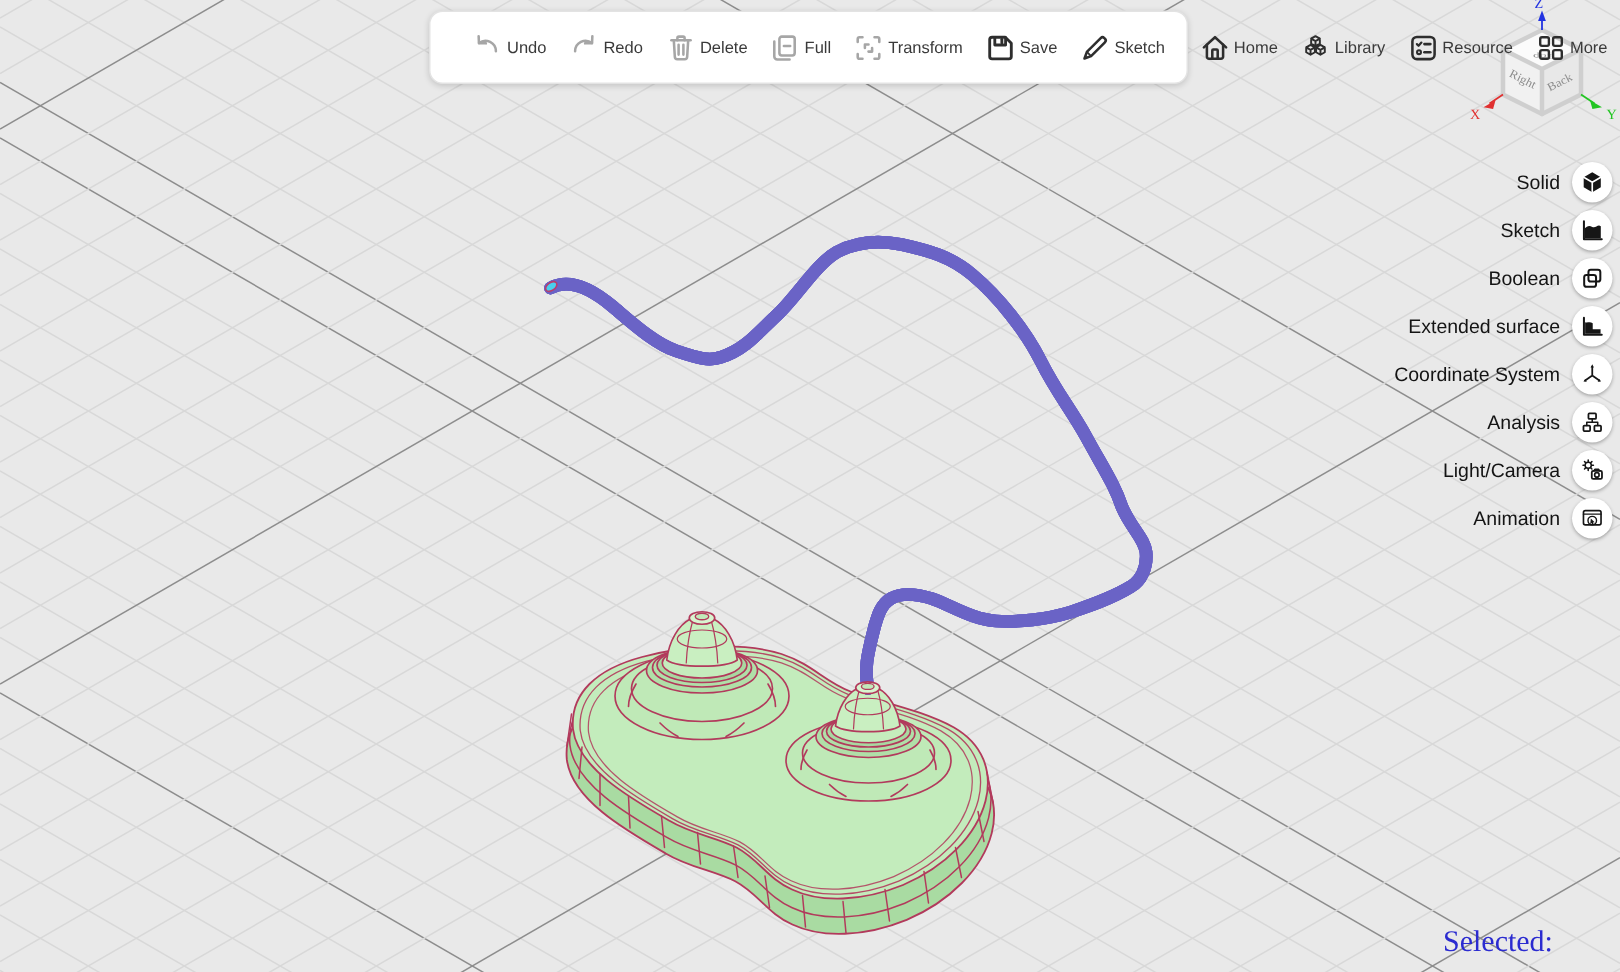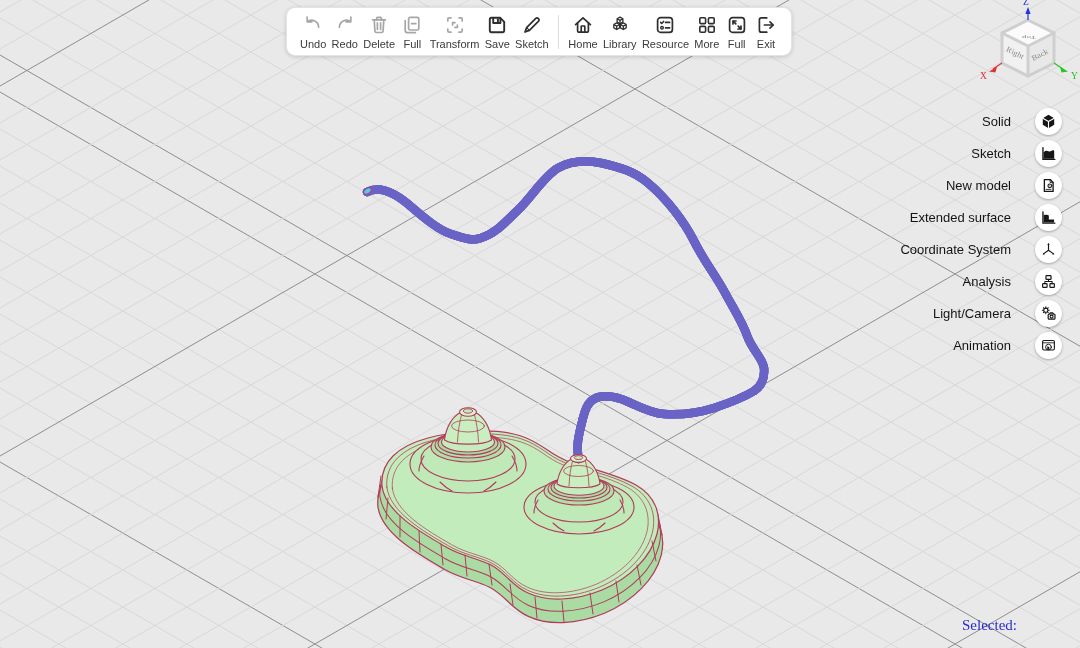--- a/index.html
+++ b/index.html
@@ -3,38 +3,38 @@
 <meta charset="utf-8">
 <style>
   html,body{margin:0;padding:0;background:#555;}
   .stage{position:relative;width:1080px;height:648px;background:#e9e9e9;overflow:hidden;
          font-family:"Liberation Sans",sans-serif;}
   .stage svg.layer{position:absolute;left:0;top:0;}
   
   .toolbar{position:absolute;left:286px;top:7px;width:506px;height:49px;background:#fff;
            border:1px solid #e3e3e3;border-radius:9px;box-shadow:0 1px 4px rgba(0,0,0,.16);
            display:flex;align-items:center;justify-content:space-between;padding:0 13px;box-sizing:border-box;}
-  .tb-item{display:flex;flex-direction:column;align-items:center;justify-content:center;gap:1px;cursor:pointer;}
+  .tb-item{display:flex;flex-direction:row;align-items:center;justify-content:center;gap:1px;cursor:pointer;margin-left:13px;}
   .tb-item svg{width:24px;height:24px;stroke:#2e2e2e;fill:none;stroke-width:1.7;
                stroke-linecap:round;stroke-linejoin:round;}
   .tb-item.disabled svg{stroke:#a6a6a6;}
   .tb-label{font-size:11px;color:#3a3a3a;white-space:nowrap;}
   .tb-divider{width:1px;height:34px;background:#dcdcdc;margin:0 4px;}
   
   .sidebar{position:absolute;right:0;top:106px;display:flex;flex-direction:column;}
-  .sb-row{height:31.9px;display:flex;align-items:center;justify-content:flex-end;gap:24px;
-          padding-right:18px;cursor:pointer;margin-left:26px;}
+  .sb-row{height:31.9px;display:flex;align-items:center;justify-content:flex-end;gap:8px;
+          padding-right:5px;cursor:pointer;margin-left:26px;}
   .sb-label{font-size:13px;color:#141414;white-space:nowrap;}
   .sb-icon{width:27px;height:27px;border-radius:50%;background:#fff;box-shadow:0 1px 2.5px rgba(0,0,0,.3);
            display:flex;align-items:center;justify-content:center;flex:none;}
   .sb-icon svg{width:19px;height:19px;stroke:#161616;fill:none;stroke-width:1.7;
                stroke-linecap:round;stroke-linejoin:round;}
   
   .status{position:absolute;left:962px;top:617px;font-family:"Liberation Serif",serif;
-          font-size:15px;color:#2b2bd0;}
+          font-size:20px;color:#2b2bd0;}
   .cube-label{font-family:"Liberation Serif",serif;fill:#8d8d8d;}
   .axis-label{font-family:"Liberation Serif",serif;font-size:9.5px;}
 </style>
 </head>
 <body>
 
 <div class="stage">
 
   <svg class="layer" width="1080" height="648" viewBox="0 0 1080 648">
     <g id="grid-lines">
@@ -350,28 +350,25 @@
     <div class="sb-row">
       <span class="sb-label">Sketch</span>
       <span class="sb-icon">
           <svg viewBox="0 0 24 24">
             <path d="M5 4.5 V19.5 H20"></path>
             <path d="M5.8 18.7 H19.2 V8.6 C16.6 6.4,14.8 10.8,12 9.2 C9.2 7.6,7.4 8.8,5.8 10.4 Z" fill="#161616" stroke="none"></path>
           </svg>
         </span>
     </div>
     <div class="sb-row">
-      <span class="sb-label">New model</span>
+      <span class="sb-label">Boolean</span>
       <span class="sb-icon">
           <svg viewBox="0 0 24 24">
-            <path d="M6.8 4.5 H14.2 L17.8 8.1 V19.5 H6.8 Z"></path>
-            <path d="M14 4.7 V8.3 H17.6" stroke-width="1.1"></path>
-            <circle cx="13.6" cy="12.4" r="2.3" stroke-width="1.4"></circle>
-            <circle cx="13.6" cy="12.4" r="0.6" fill="#161616" stroke="none"></circle>
-            <path d="M9 16.9 h6.2" stroke-width="1.1"></path>
+            <rect x="8.8" y="4.8" width="10" height="10" rx="2"></rect>
+            <rect x="5.2" y="9.2" width="10" height="10" rx="2"></rect>
           </svg>
         </span>
     </div>
     <div class="sb-row">
       <span class="sb-label">Extended surface</span>
       <span class="sb-icon">
           <svg viewBox="0 0 24 24">
             <path d="M5 4.8 V19.2 H20"></path>
             <path d="M6 18.4 H19 V14.6 H12.4 V9.4 C10.2 7.8,8 9.2,6 8.6 Z" fill="#161616" stroke="none"></path>
           </svg>

